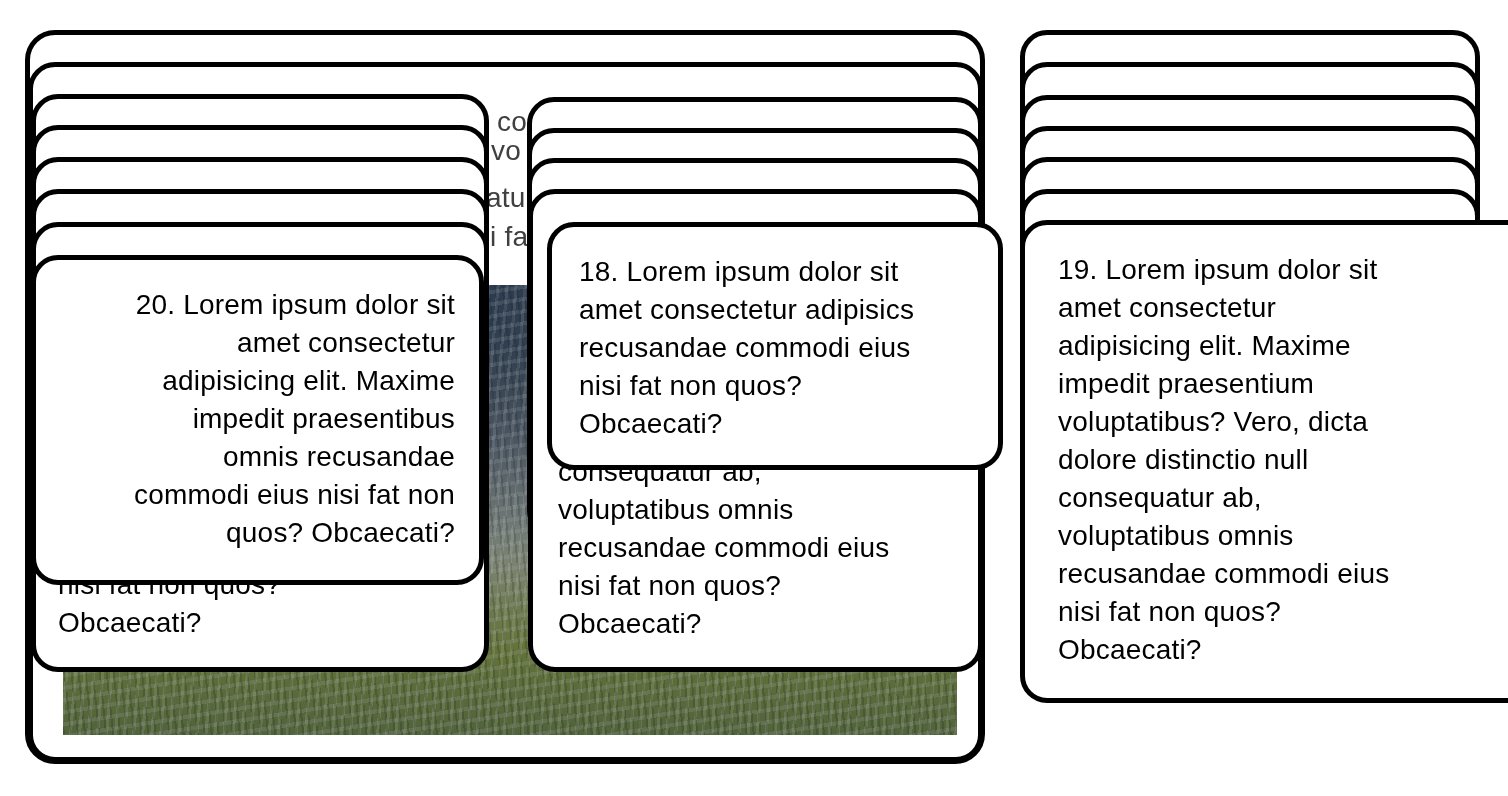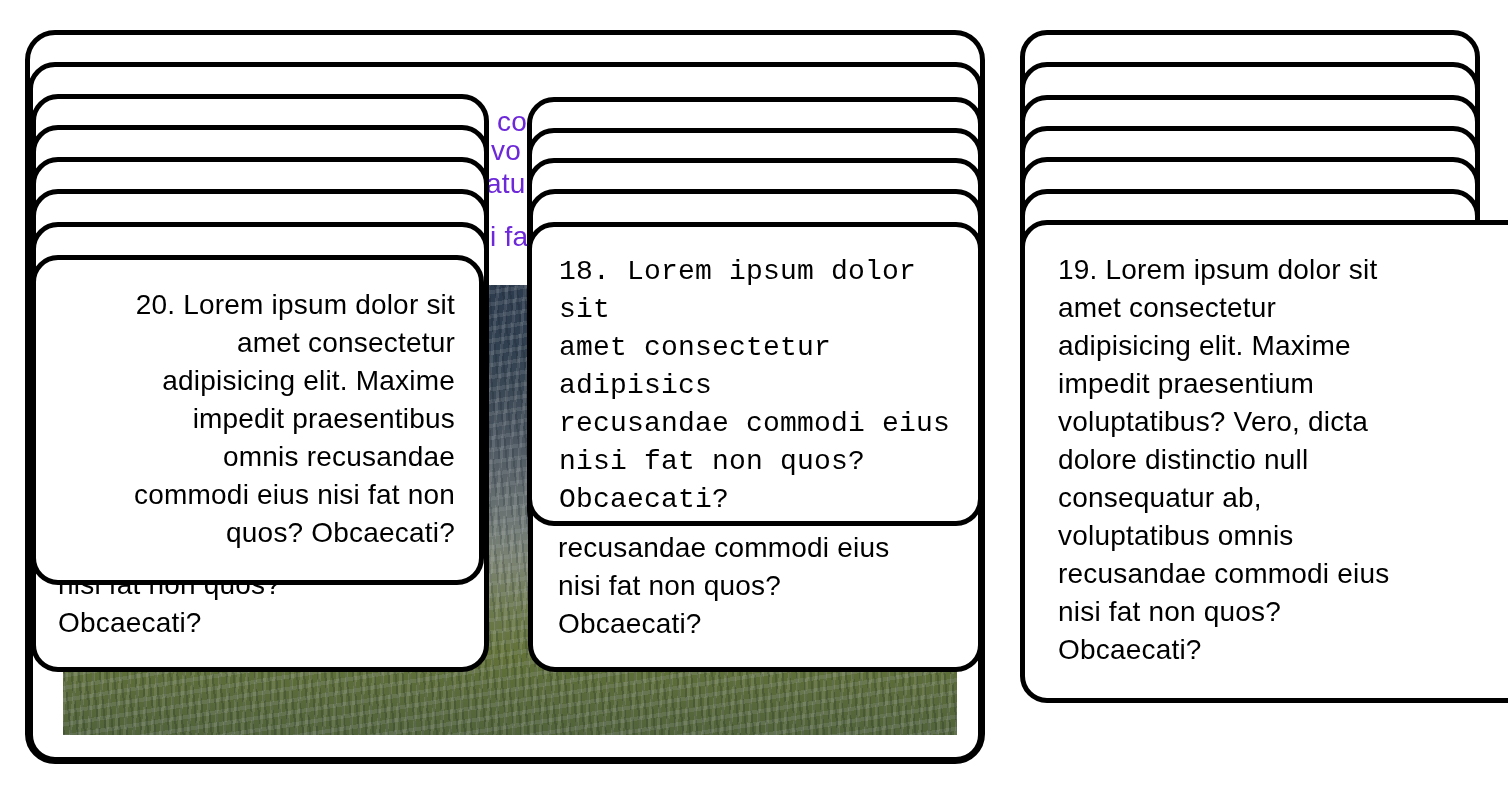--- a/index.html
+++ b/index.html
@@ -24,21 +24,21 @@
   .pad-text{padding:26px 24px 0 27px;}
 
   
   .abs-text{position:absolute;}
 
   
   .fragment{
     position:absolute;
     font-size:28px;
     line-height:38px;
-    color:#6d28d9;
+    color:#404040;
     white-space:pre;
     letter-spacing:0.2px;
   }
 
   
   .photo{
     position:absolute;
     left:30px;top:218px;width:894px;height:450px;
     background:
       repeating-linear-gradient(95deg, rgba(255,255,255,0.10) 0 3px, rgba(255,255,255,0) 3px 9px),
@@ -53,21 +53,21 @@
 </head>
 <body>
 
 <div class="stage">
 
   <div class="card" style="left:25px;top:30px;width:960px;height:734px;border-radius:30px;"></div>
 
   <div class="card" style="left:28px;top:62px;width:955px;height:700px;">
     <span class="fragment" style="left:464px;top:36px;">co</span>
     <span class="fragment" style="left:458px;top:65px;">vo</span>
-    <span class="fragment" style="left:453px;top:98px;">atu</span>
+    <span class="fragment" style="left:453px;top:112px;">atu</span>
     <span class="fragment" style="left:457px;top:151px;">i fa</span>
     <div class="photo"></div>
   </div>
 
   <div class="card" style="left:31px;top:94px;width:458px;height:420px;"></div>
   <div class="card" style="left:31px;top:125px;width:458px;height:420px;"></div>
   <div class="card" style="left:31px;top:157px;width:458px;height:420px;"></div>
   <div class="card" style="left:31px;top:189px;width:458px;height:420px;"></div>
 
   <div class="card" style="left:31px;top:222px;width:458px;height:450px;"></div>
@@ -88,21 +88,21 @@
   <div class="card" style="left:527px;top:128px;width:456px;height:380px;"></div>
   <div class="card" style="left:527px;top:158px;width:456px;height:380px;"></div>
 
   <div class="card" style="left:528px;top:189px;width:455px;height:483px;"></div>
   <div class="card-text abs-text" style="left:558px;top:453px;">consequatur ab,
 voluptatibus omnis
 recusandae commodi eius
 nisi fat non quos?
 Obcaecati?</div>
 
-  <div class="card" style="left:527px;top:222px;width:456px;height:304px;font-family:Liberation Mono, monospace;">
+  <div class="card" style="left:547px;top:222px;width:456px;height:248px;">
     <div class="card-text pad-text">18. Lorem ipsum dolor sit
 amet consectetur adipisics
 recusandae commodi eius
 nisi fat non quos?
 Obcaecati?</div>
   </div>
 
   <div class="card" style="left:1020px;top:30px;width:460px;height:380px;"></div>
   <div class="card" style="left:1020px;top:62px;width:460px;height:380px;"></div>
   <div class="card" style="left:1020px;top:95px;width:460px;height:380px;"></div>

